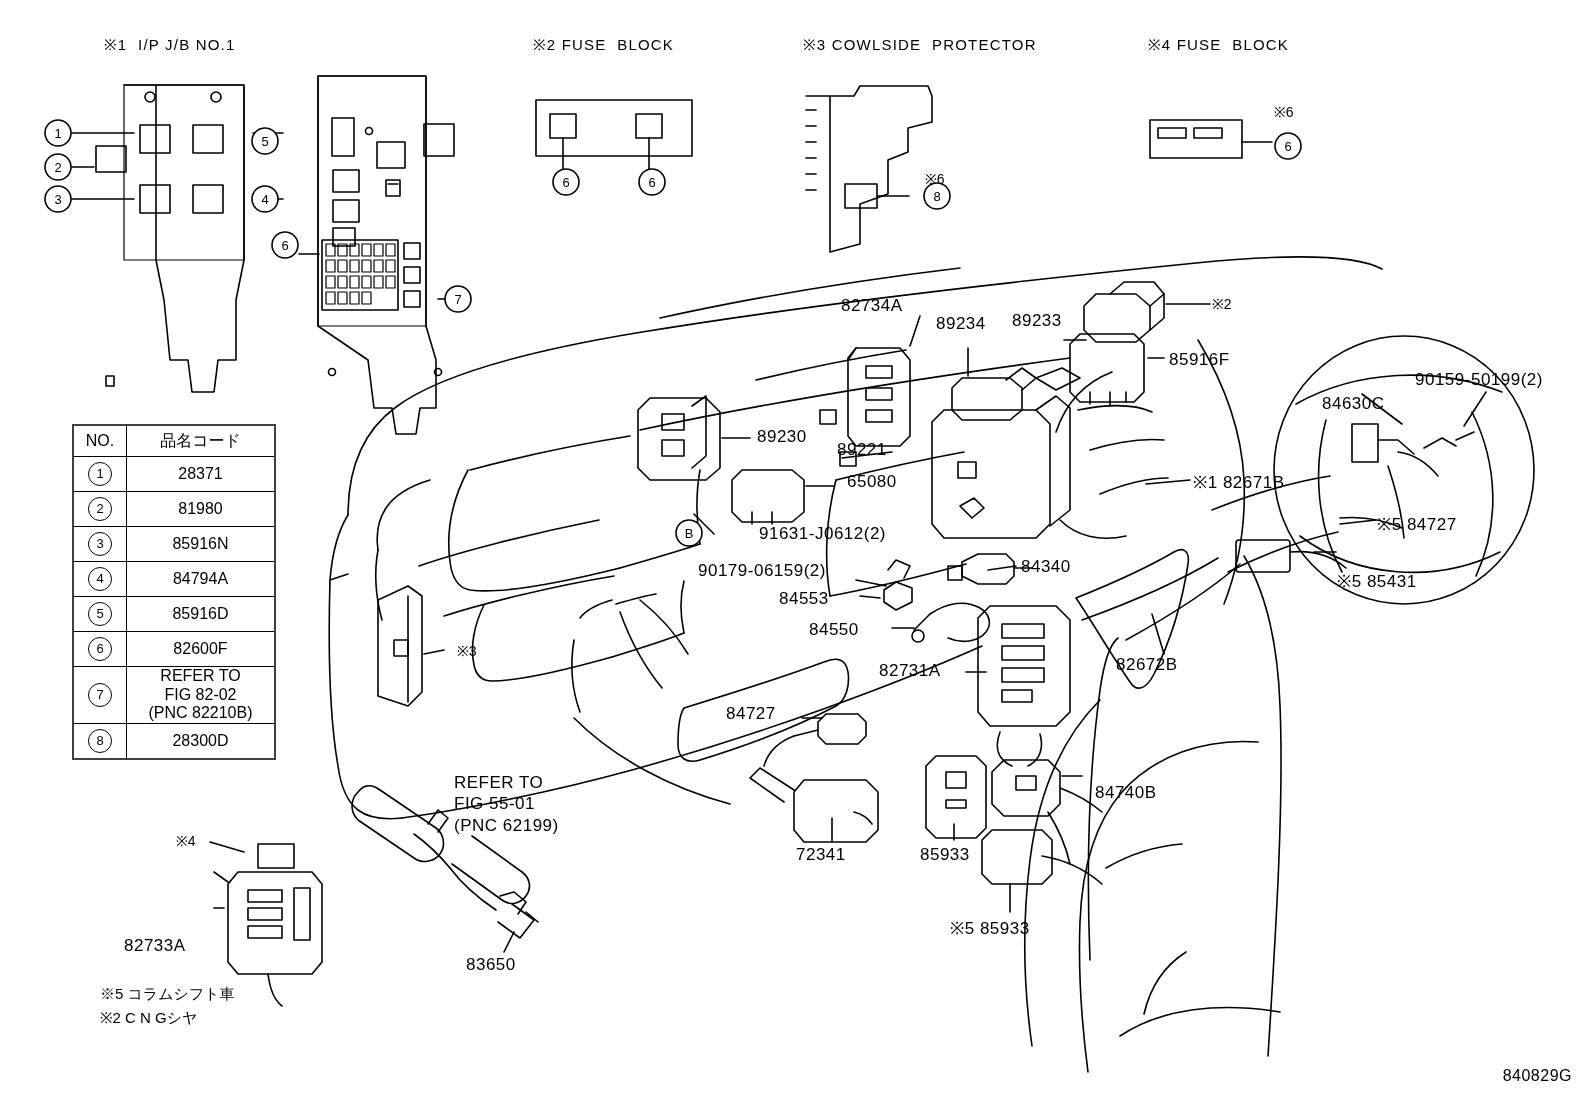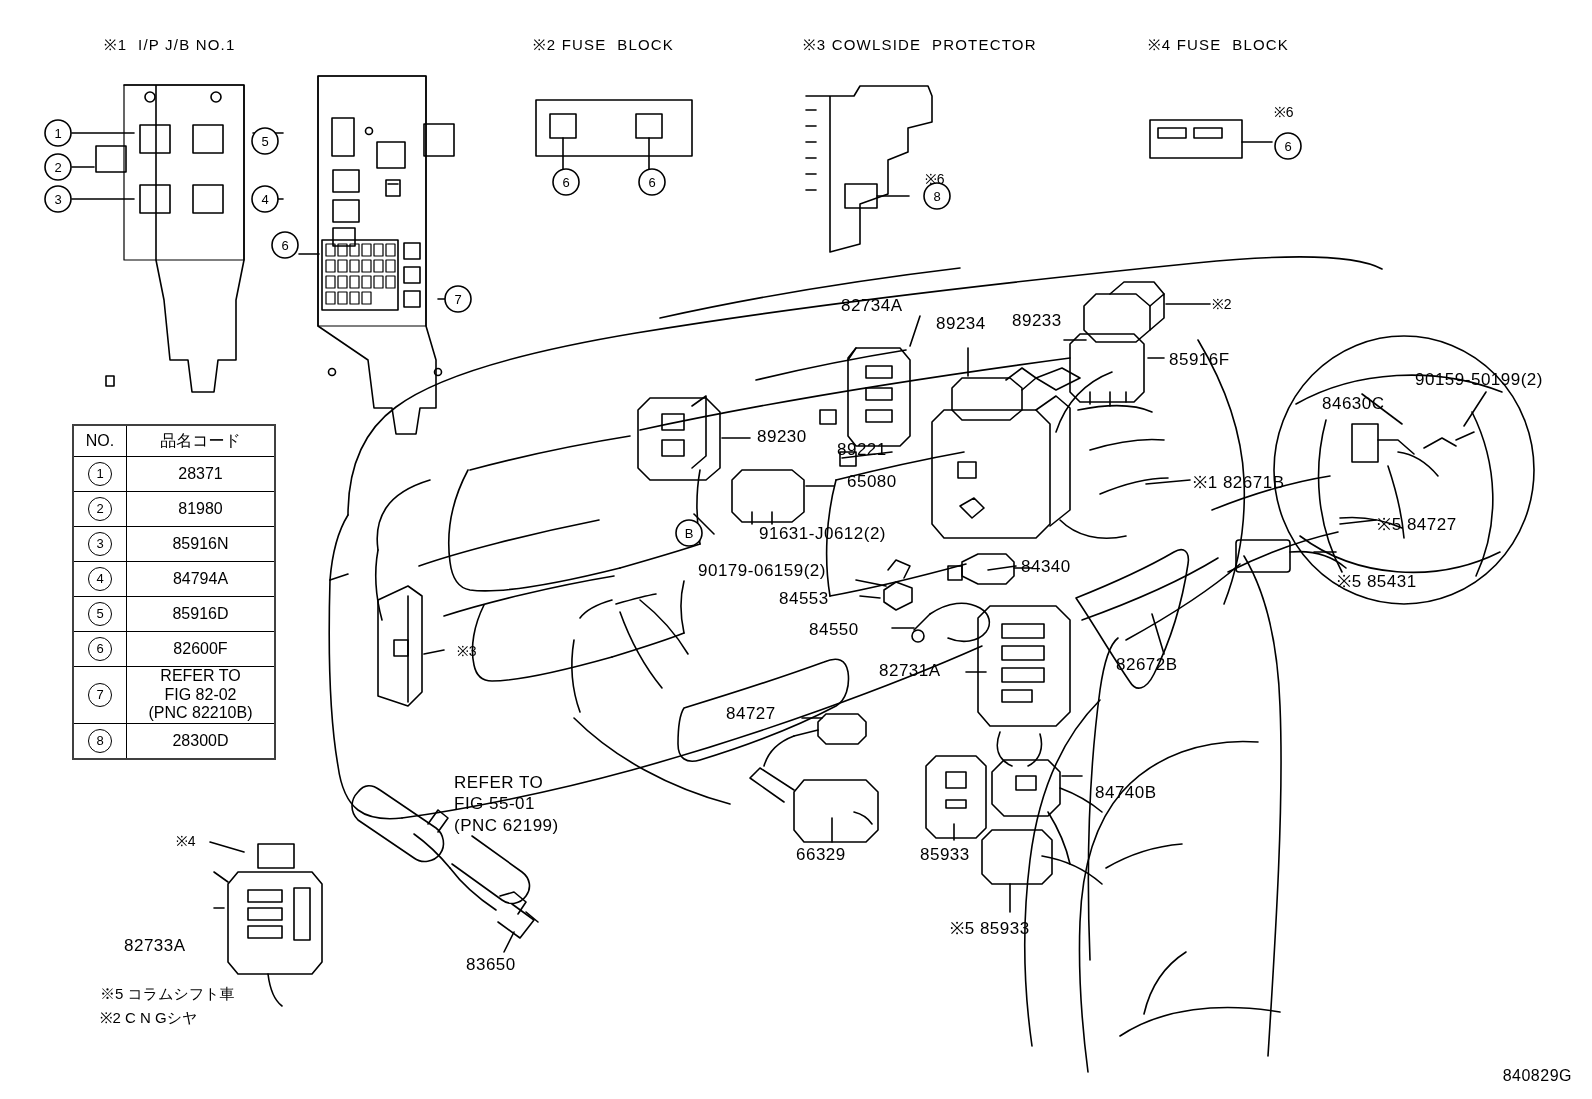--- a/index.html
+++ b/index.html
@@ -400,21 +400,21 @@
 <div class="lbl pn" style="left:759px;top:524px;">91631-J0612(2)</div>
 <div class="lbl pn" style="left:698px;top:561px;">90179-06159(2)</div>
 <div class="lbl pn" style="left:1021px;top:557px;">84340</div>
 <div class="lbl pn" style="left:779px;top:589px;text-align:right;">84553</div>
 <div class="lbl pn" style="left:809px;top:620px;">84550</div>
 <div class="lbl pn" style="left:879px;top:661px;">82731A</div>
 <div class="lbl pn" style="left:1116px;top:655px;">82672B</div>
 <div class="lbl small" style="left:457px;top:641px;">※3</div>
 <div class="lbl pn" style="left:726px;top:704px;">84727</div>
 <div class="lbl pn" style="left:1095px;top:760px;margin-top:23px;">84740B</div>
-<div class="lbl pn" style="left:796px;top:845px;">66329</div>
+<div class="lbl pn" style="left:796px;top:845px;">72341</div>
 <div class="lbl pn" style="left:920px;top:845px;">85933</div>
 <div class="lbl pn" style="left:950px;top:916px;">※5 85933</div>
 <div class="lbl small" style="left:176px;top:831px;">※4</div>
 <div class="lbl pn" style="left:124px;top:936px;">82733A</div>
 <div class="lbl pn" style="left:466px;top:955px;">83650</div>
 <div class="lbl small" style="left:925px;top:169px;">※6</div>
 <div class="lbl small" style="left:1274px;top:102px;">※6</div>
 <div class="lbl pn" style="left: 454px; top: 772px; line-height: 1.25; white-space: pre;">REFER TO
 FIG 55-01
 (PNC 62199)</div>

